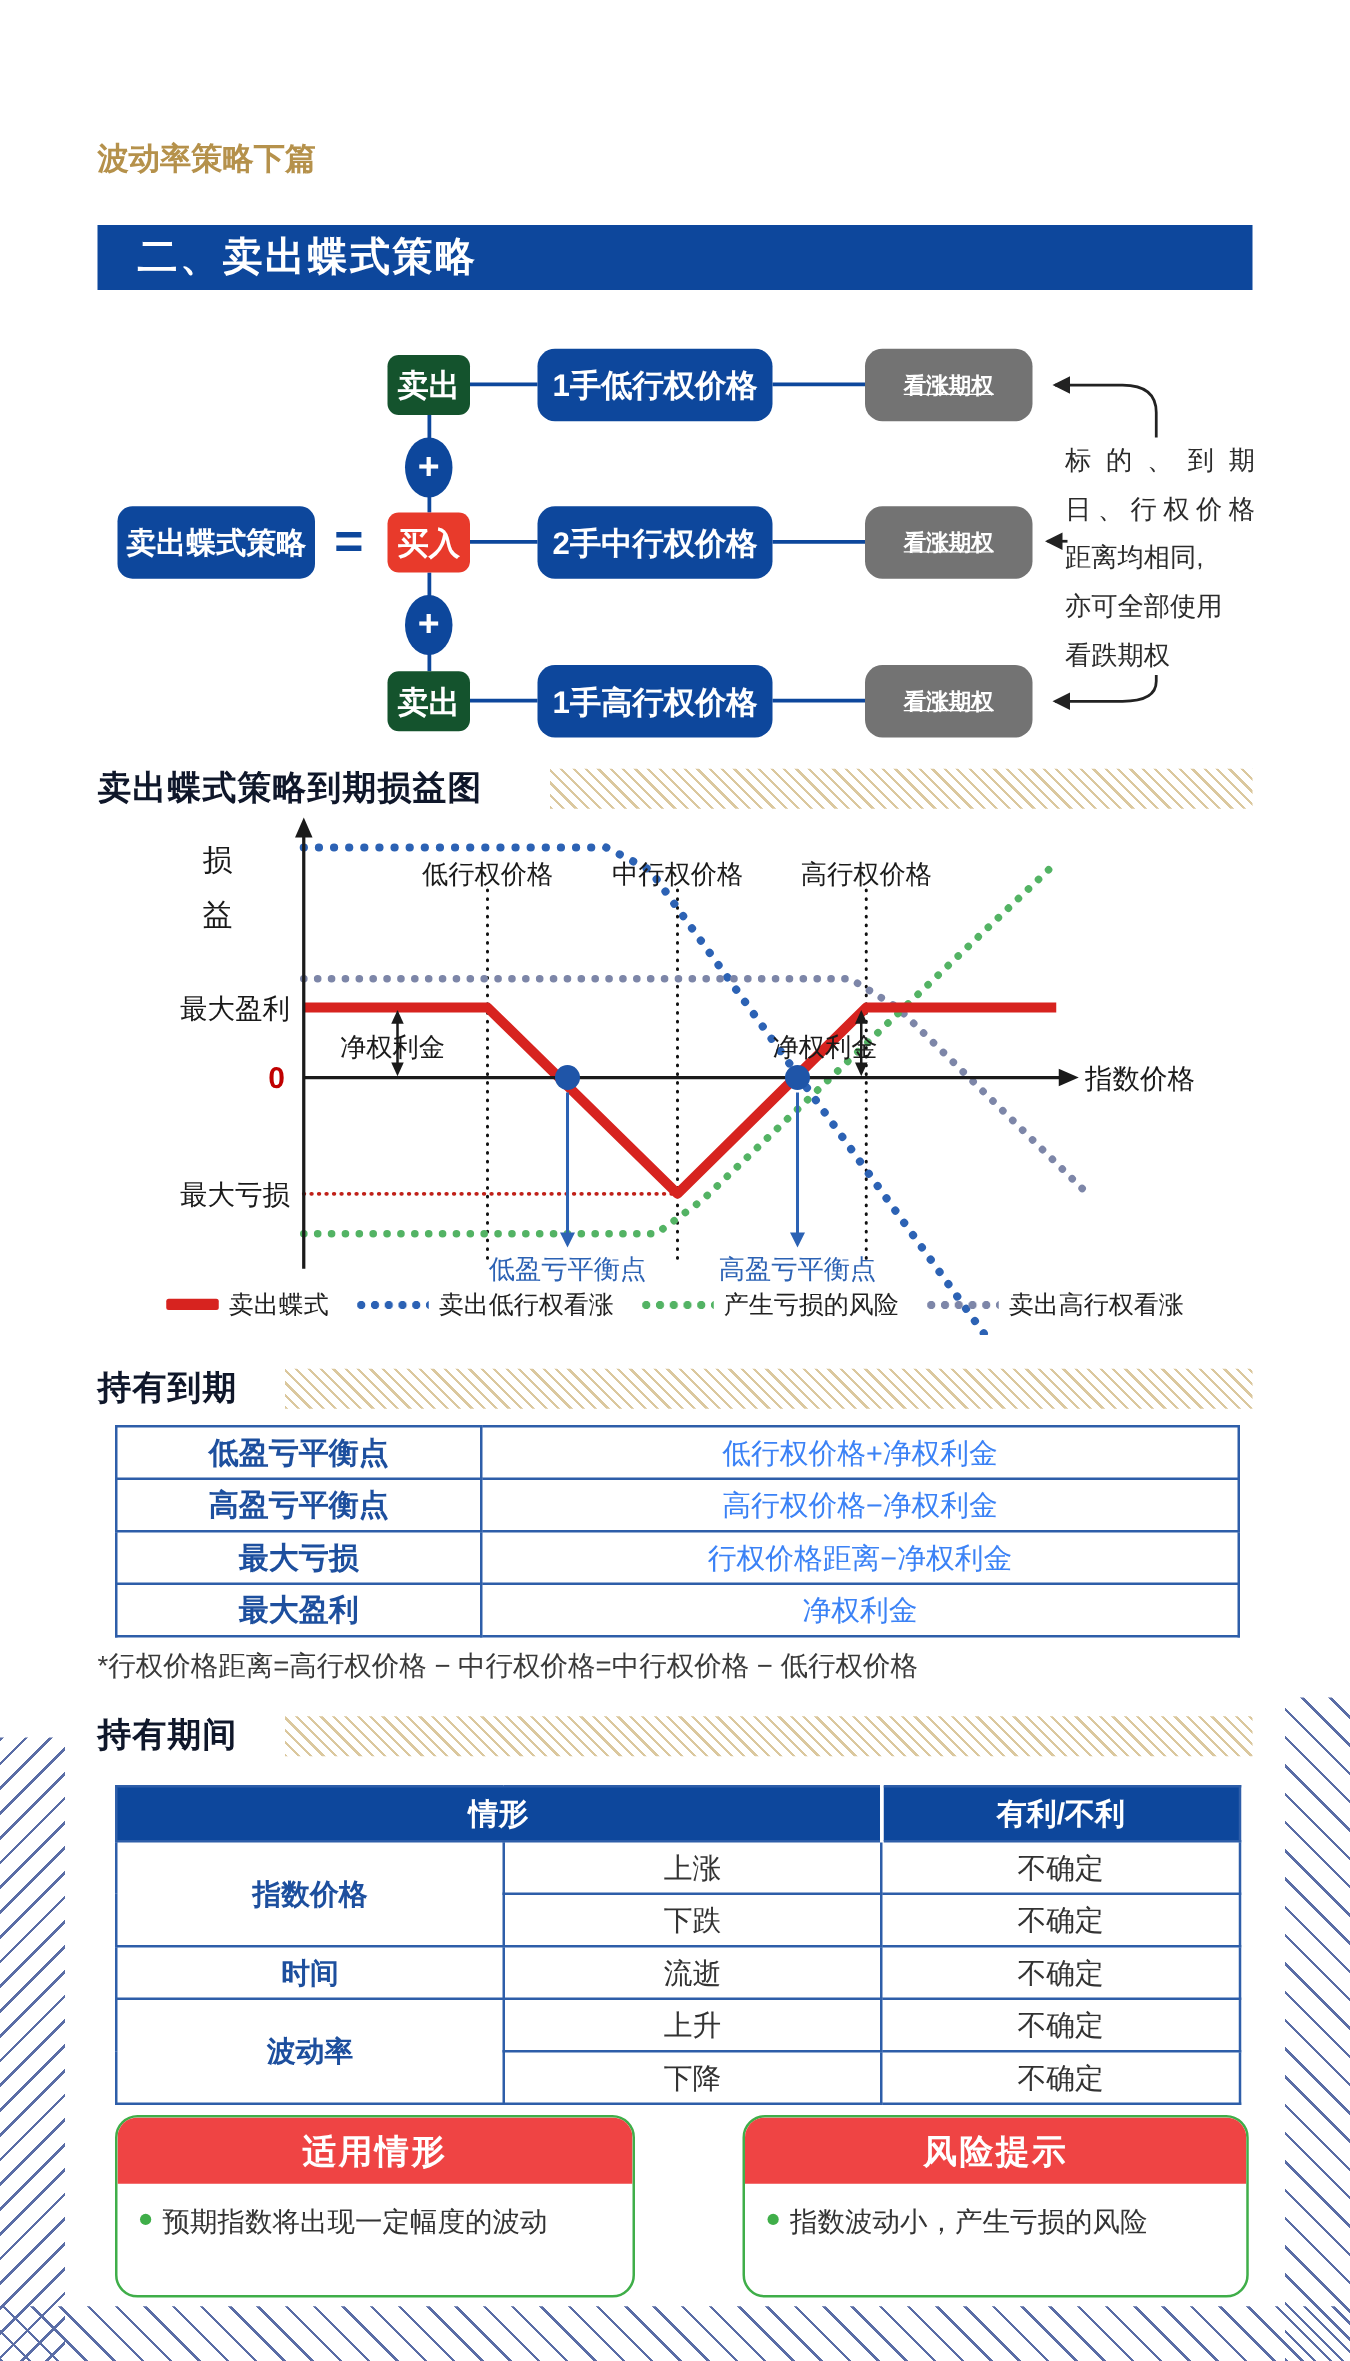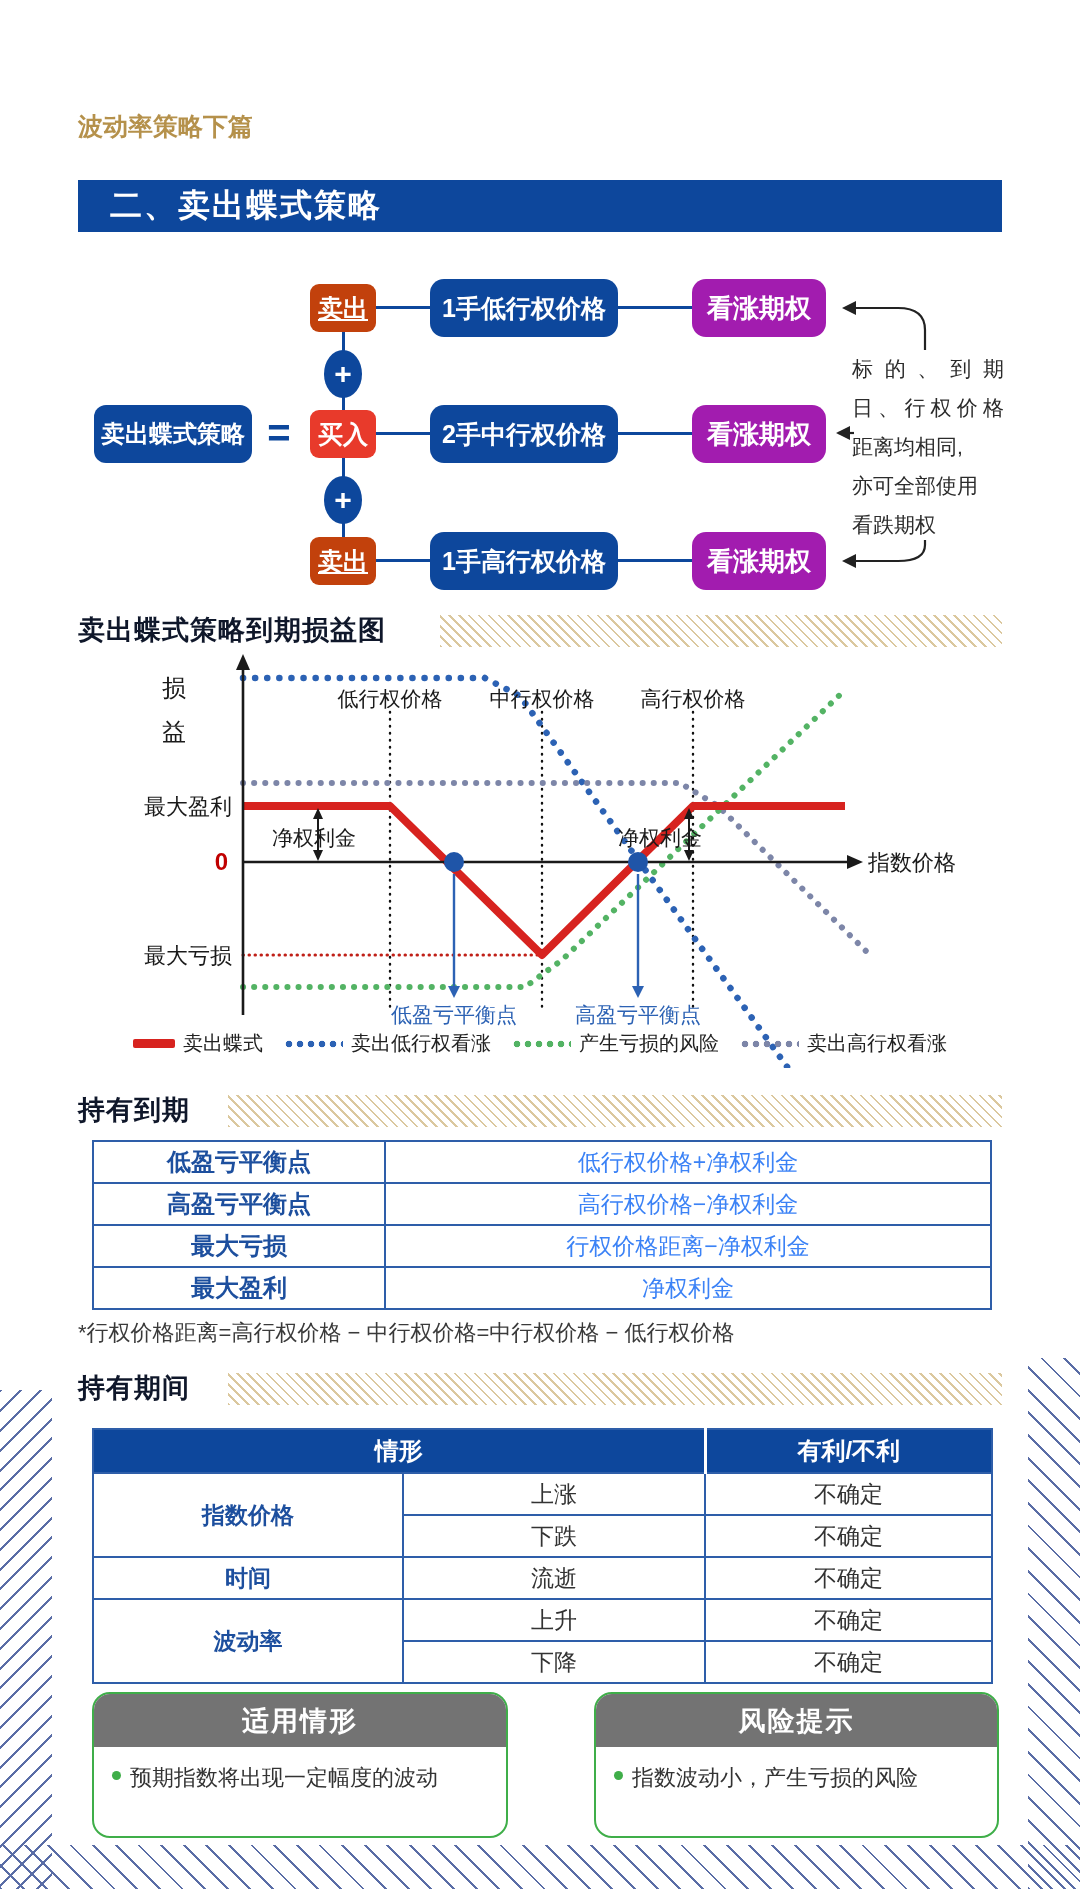--- a/index.html
+++ b/index.html
@@ -6,26 +6,26 @@
   #page{position:relative;width:1080px;height:1889px;background:#ffffff;overflow:hidden;
         font-family:"Liberation Sans","DejaVu Sans",sans-serif;}
   .abs{position:absolute;}
   
   .kicker{left:78px;top:110px;font-size:25px;font-weight:bold;color:#b5914b;}
   .titlebar{left:78px;top:180px;width:924px;height:52px;background:#0d479c;display:flex;align-items:center;}
   .titlebar span{color:#fff;font-size:32px;font-weight:bold;padding-left:32px;letter-spacing:2px;}
   
   .smallbox{width:66px;height:48px;border-radius:9px;color:#fff;font-size:25px;font-weight:bold;
             display:flex;align-items:center;justify-content:center;}
-  .green{background:#c2410c;text-decoration:underline;}
+  .green{background:#14532d;}
   .redbg{background:#e83a2b;}
   .bigblue{width:188px;height:58px;background:#0d479c;border-radius:14px;color:#fff;font-size:25px;
            font-weight:bold;display:flex;align-items:center;justify-content:center;}
-  .optred{width:134px;height:58px;background:#a21caf;border-radius:14px;color:#fff;font-size:26px;
-          font-weight:bold;display:flex;align-items:center;justify-content:center;}
+  .optred{width:134px;height:58px;background:#737373;border-radius:14px;color:#fff;font-size:18px;
+          font-weight:bold;display:flex;align-items:center;justify-content:center;text-decoration:underline;}
   .resultbox{left:94px;top:405px;width:158px;height:58px;background:#0d479c;border-radius:12px;color:#fff;
              font-size:24px;font-weight:bold;display:flex;align-items:center;justify-content:center;}
   .equals{left:254px;top:405px;width:50px;height:58px;line-height:56px;text-align:center;
           font-size:40px;font-weight:bold;color:#0d479c;}
   .plus{width:38px;height:48px;background:#0d479c;border-radius:50%;color:#fff;font-size:30px;
         font-weight:bold;display:flex;align-items:center;justify-content:center;}
   .connh{height:3px;background:#0d479c;}
   .connv{width:3px;background:#0d479c;}
   .notes{left:852px;top:349px;width:152px;font-size:21px;line-height:39px;color:#2b2b2b;}
   .notes .j{text-align:justify;text-align-last:justify;}
@@ -49,21 +49,21 @@
   .tbl1 .val{font-size:23px;color:#3b82f6;}
   .footnote{left:78px;top:1318px;font-size:22px;color:#3a3a3a;}
   .tbl2{left:92px;top:1428px;width:901px;}
   .tbl2 th{background:#0d479c;color:#fff;font-size:24px;font-weight:bold;height:40px;border:2px solid #2e5ea9;}
   .tbl2 th.div{border-left:3px solid #ffffff;}
   .tbl2 td{border:2px solid #2e5ea9;height:38px;text-align:center;font-size:23px;color:#333;}
   .tbl2 td.factor{color:#1d4f9e;font-weight:bold;width:306px;}
   .tbl2 td.scen{width:298px;}
   
   .infobox{height:142px;border:2px solid #3fae49;border-radius:18px;background:#fff;overflow:hidden;}
-  .infobox .head{height:53px;background:#737373;color:#fff;font-size:27px;font-weight:bold;
+  .infobox .head{height:53px;background:#ef4444;color:#fff;font-size:27px;font-weight:bold;
                  display:flex;align-items:center;justify-content:center;letter-spacing:2px;}
   .infobox .body{padding:16px 18px;display:flex;align-items:flex-start;gap:9px;font-size:22px;color:#333;}
   .bullet{width:9px;height:9px;border-radius:50%;background:#3fae49;margin-top:8px;flex:none;}
   
   .bluehatch45{background:repeating-linear-gradient(45deg,#5a6da6 0 2px,transparent 2px 16px);}
   .bluehatch135{background:repeating-linear-gradient(135deg,#5a6da6 0 2px,transparent 2px 14px);}
   svg{display:block;}
 </style>
 </head>
 <body>

